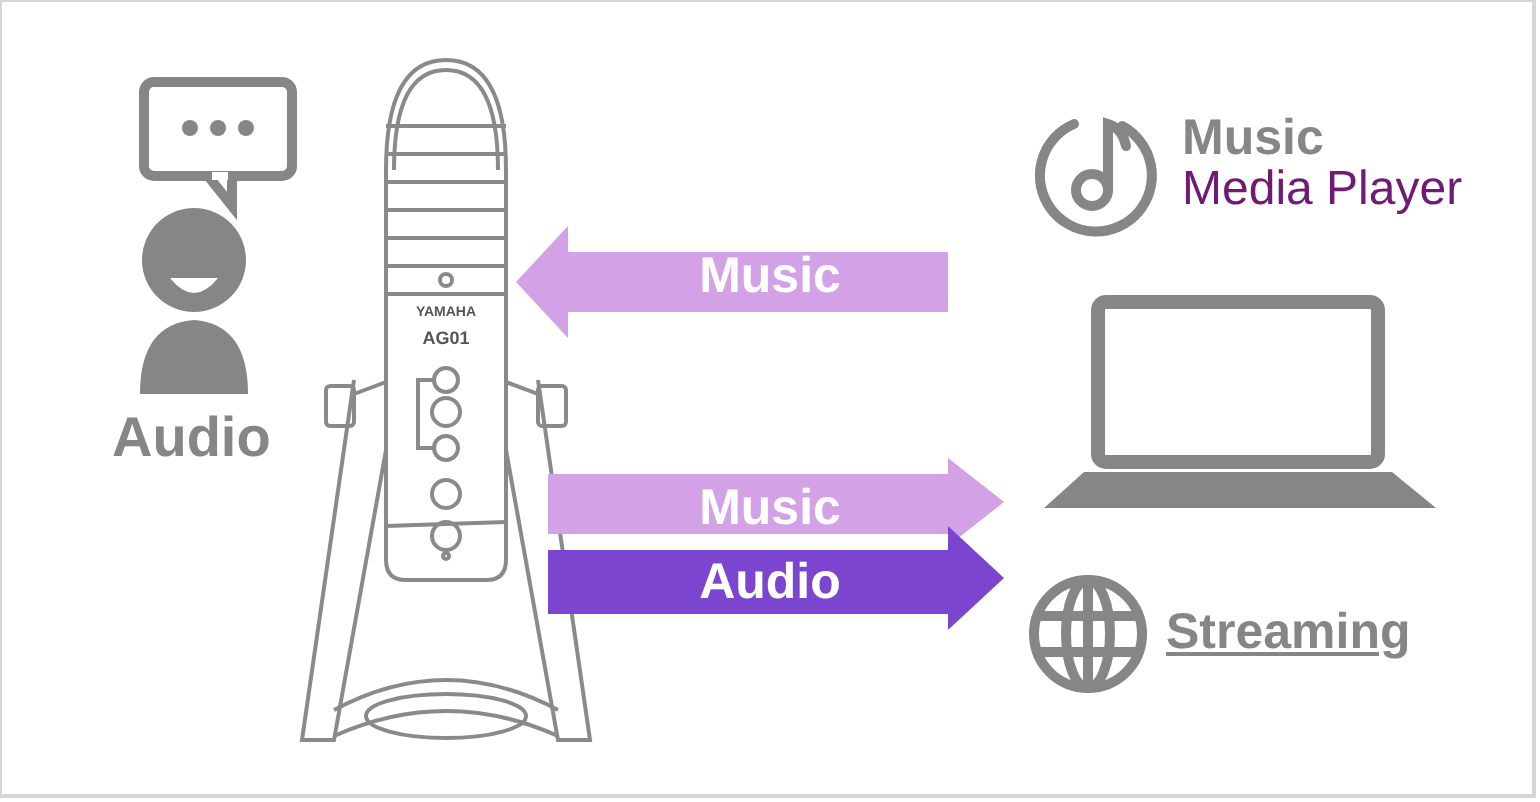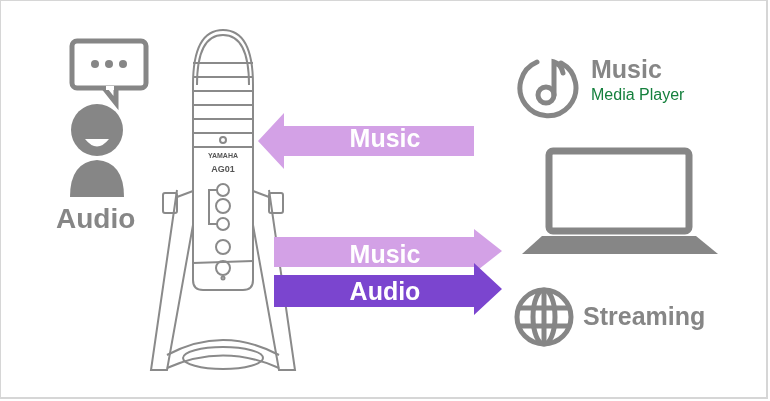--- a/index.html
+++ b/index.html
@@ -81,31 +81,31 @@
   <polygon points="0,12 200,12 200,0 228,26 200,52 200,44 0,44" fill="#7b45cf"></polygon>
 </svg>
 <div class="arrow-label" style="left:290px;top:277px;width:190px;">Audio</div>
 
 <svg class="abs" style="left:515px;top:55px" width="66" height="66" viewBox="0 0 66 66">
   <path d="M22 7 A28 28 0 1 0 46 8" fill="none" stroke="#868686" stroke-width="5" stroke-linecap="round"></path>
   <circle cx="31" cy="40" r="8" fill="none" stroke="#868686" stroke-width="5"></circle>
   <path d="M39 40 L39 7 Q46 9 48 18" fill="none" stroke="#868686" stroke-width="5" stroke-linecap="round"></path>
 </svg>
 <div class="abs gray-label" style="left:591px;top:55px;font-size:25px;">Music</div>
-<div class="abs" style="left:591px;top:84px;font-size:16px;color:#15803d;line-height:21px;">
+<div class="abs" style="left:591px;top:84px;font-size:24px;color:#701a75;line-height:21px;">
   <div>Media Player</div>
 </div>
 
 <svg class="abs" style="left:520px;top:146px" width="200" height="110" viewBox="0 0 200 110">
   <rect x="29" y="5" width="140" height="80" rx="4" fill="none" stroke="#868686" stroke-width="7"></rect>
   <polygon points="22,90 176,90 198,108 2,108" fill="#868686"></polygon>
 </svg>
 
 <svg class="abs" style="left:513px;top:286px" width="62" height="62" viewBox="0 0 62 62">
   <g fill="none" stroke="#868686" stroke-width="5">
     <circle cx="31" cy="31" r="27"></circle>
     <ellipse cx="31" cy="31" rx="11" ry="27"></ellipse>
     <line x1="31" y1="4" x2="31" y2="58"></line>
     <line x1="4" y1="22" x2="58" y2="22"></line>
     <line x1="4" y1="40" x2="58" y2="40"></line>
   </g>
 </svg>
-<div class="abs gray-label" style="left:583px;top:302px;font-size:25px;">Streaming</div>
+<div class="abs gray-label" style="left:583px;top:302px;font-size:25px;text-decoration:underline;">Streaming</div>
 
 </body></html>

